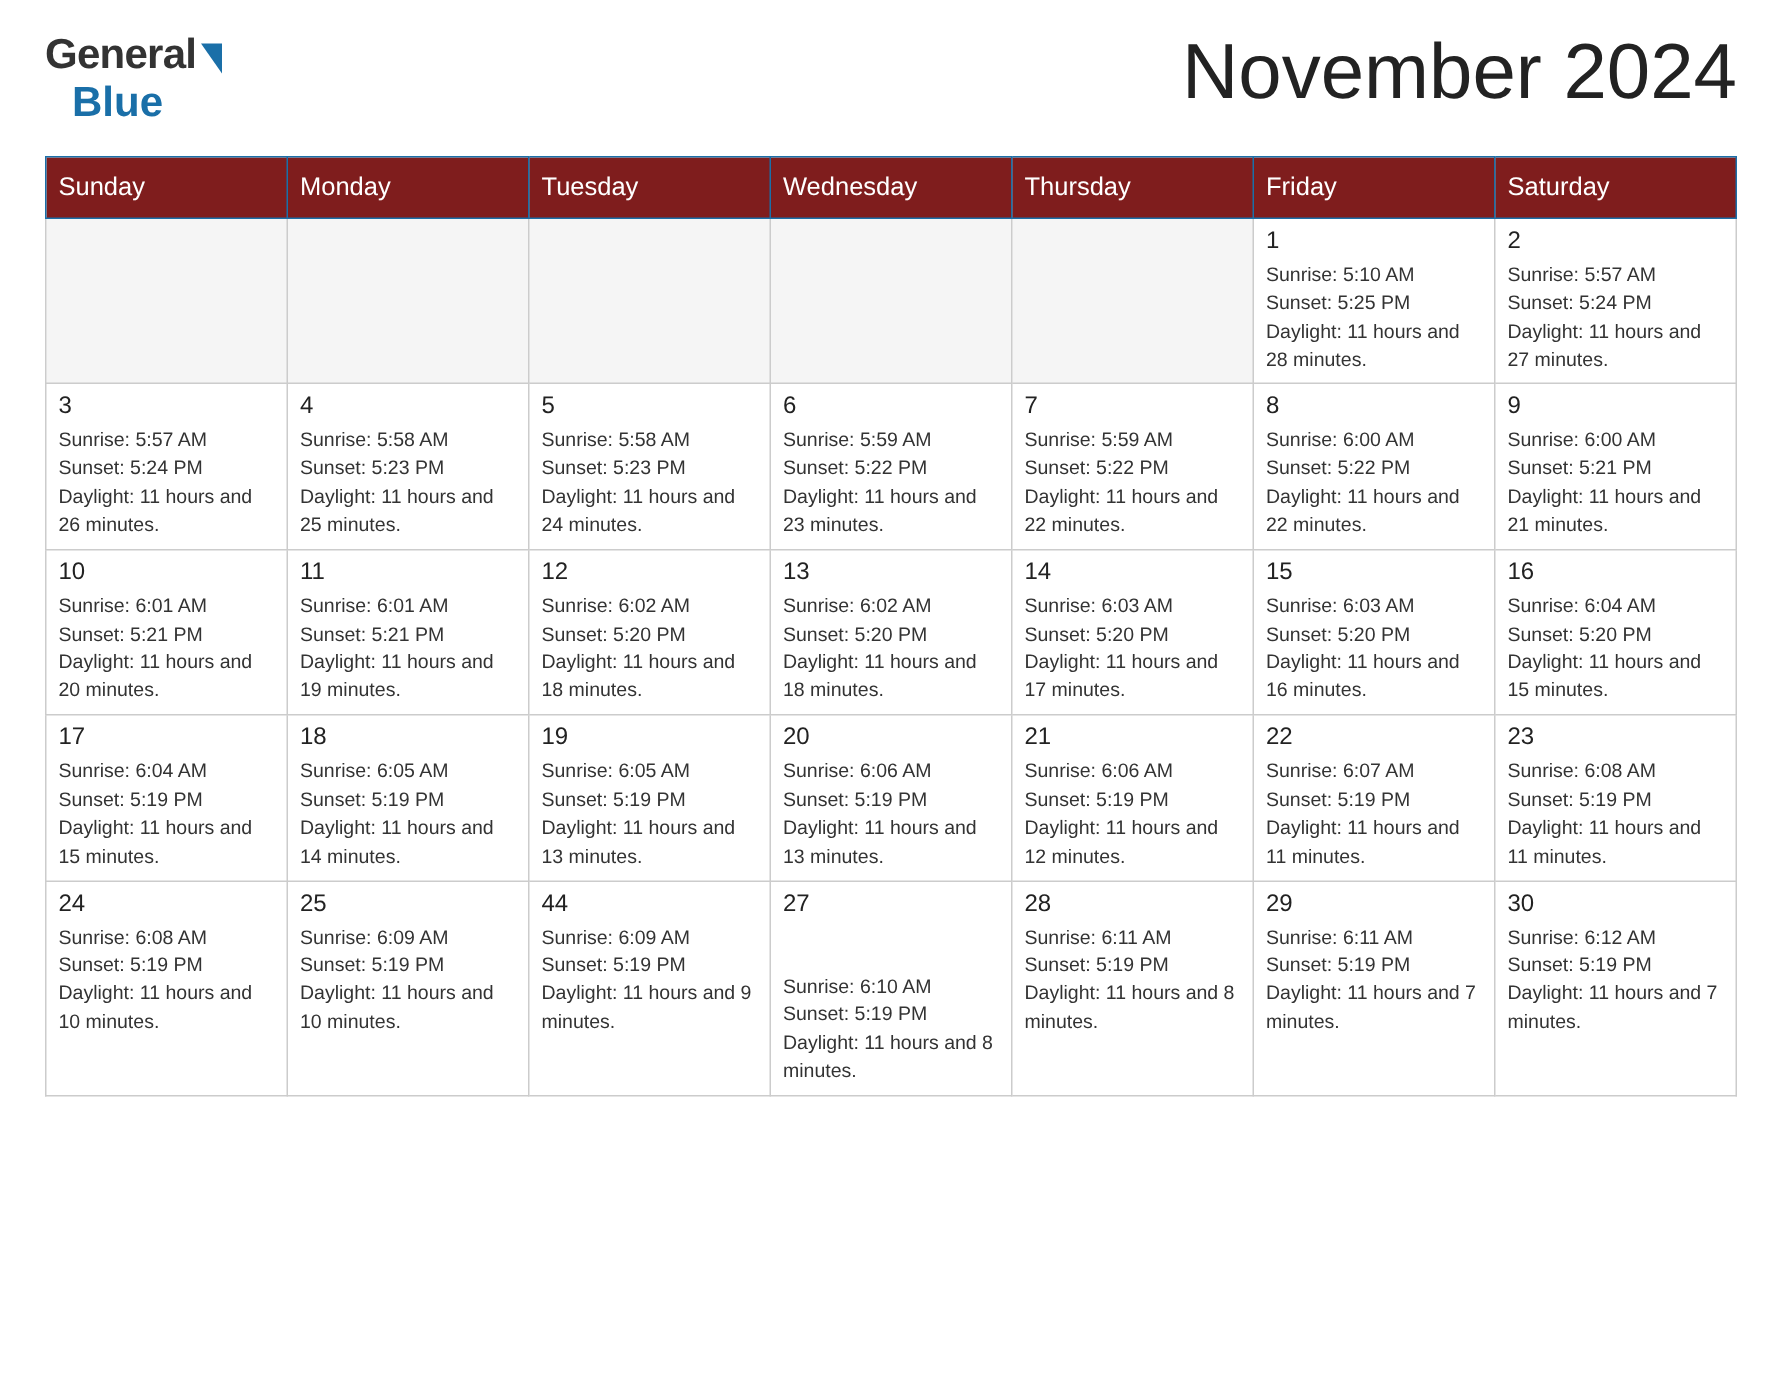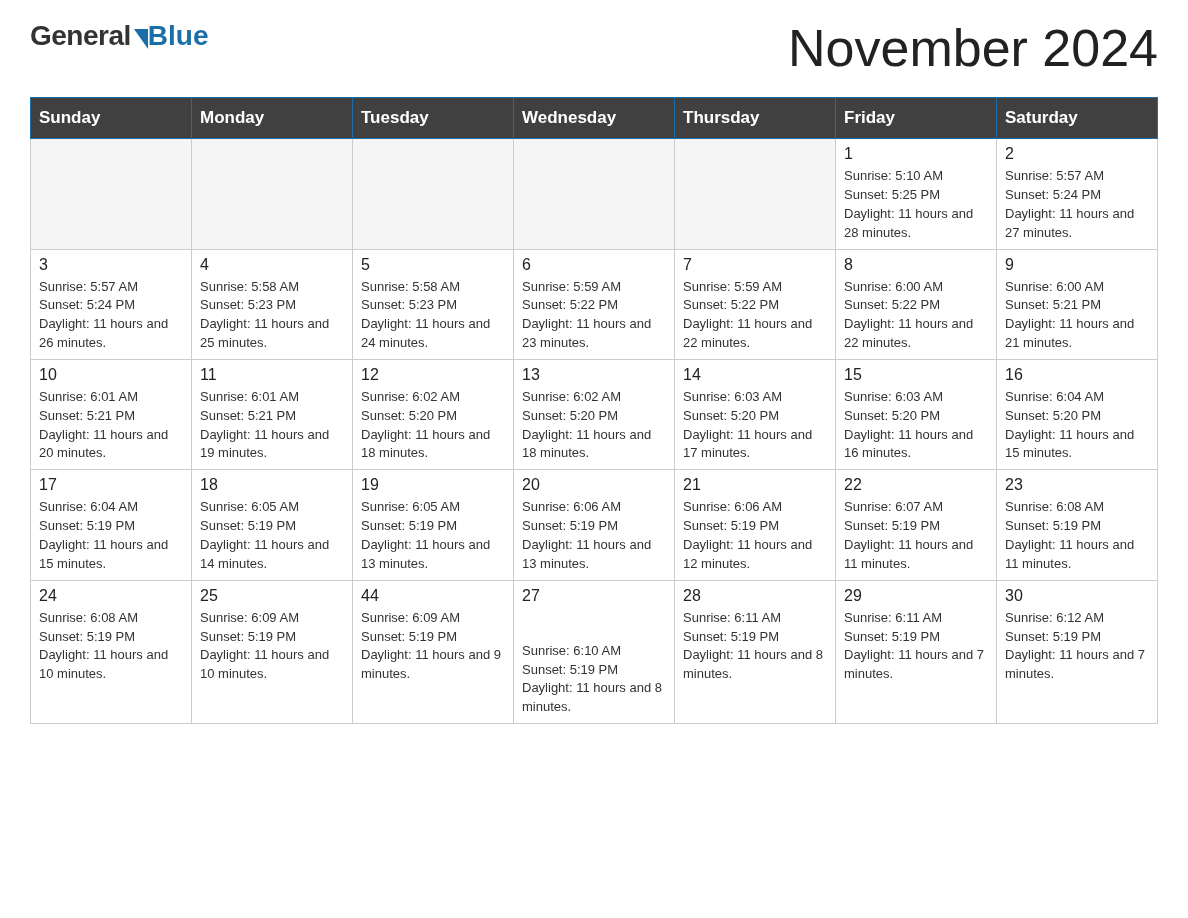--- a/index.html
+++ b/index.html
@@ -11,21 +11,21 @@
       padding: 20px 30px;
     }
     .header {
       display: flex;
       justify-content: space-between;
       align-items: flex-start;
       margin-bottom: 20px;
     }
     .logo {
       display: flex;
-      flex-direction: row;
+      flex-direction: column;
       align-items: flex-start;
     }
     .logo-top {
       display: flex;
       align-items: center;
     }
     .logo-general {
       font-size: 28px;
       font-weight: bold;
       color: #333;
@@ -37,45 +37,45 @@
       border-left: 14px solid transparent;
       border-right: 0px solid transparent;
       border-top: 20px solid #1a6fa8;
       margin-left: 3px;
       margin-top: 5px;
     }
     .logo-blue {
       font-size: 28px;
       font-weight: bold;
       color: #1a6fa8;
-      margin-left: 0;
+      margin-left: 18px;
     }
     .title-section {
     }
     .month-year {
       font-size: 52px;
       font-weight: normal;
       color: #222;
       line-height: 1.1;
     }
     .location {
       font-size: 22px;
       color: #444;
       margin-top: 5px;
     }
     .calendar-table {
       width: 100%;
       border-collapse: collapse;
       border: 1px solid #aaa;
     }
     .calendar-table th {
-      background: #404040;
+      background: #7f1d1d;
       color: #fff;
       font-size: 17px;
-      font-weight: bold;
+      font-weight: normal;
       padding: 10px 8px;
       text-align: left;
       border: 1px solid #1a6fa8;
     }
     .calendar-table td {
       border: 1px solid #ccc;
       vertical-align: top;
       padding: 6px 8px;
       width: 14.28%;
       height: 110px;

